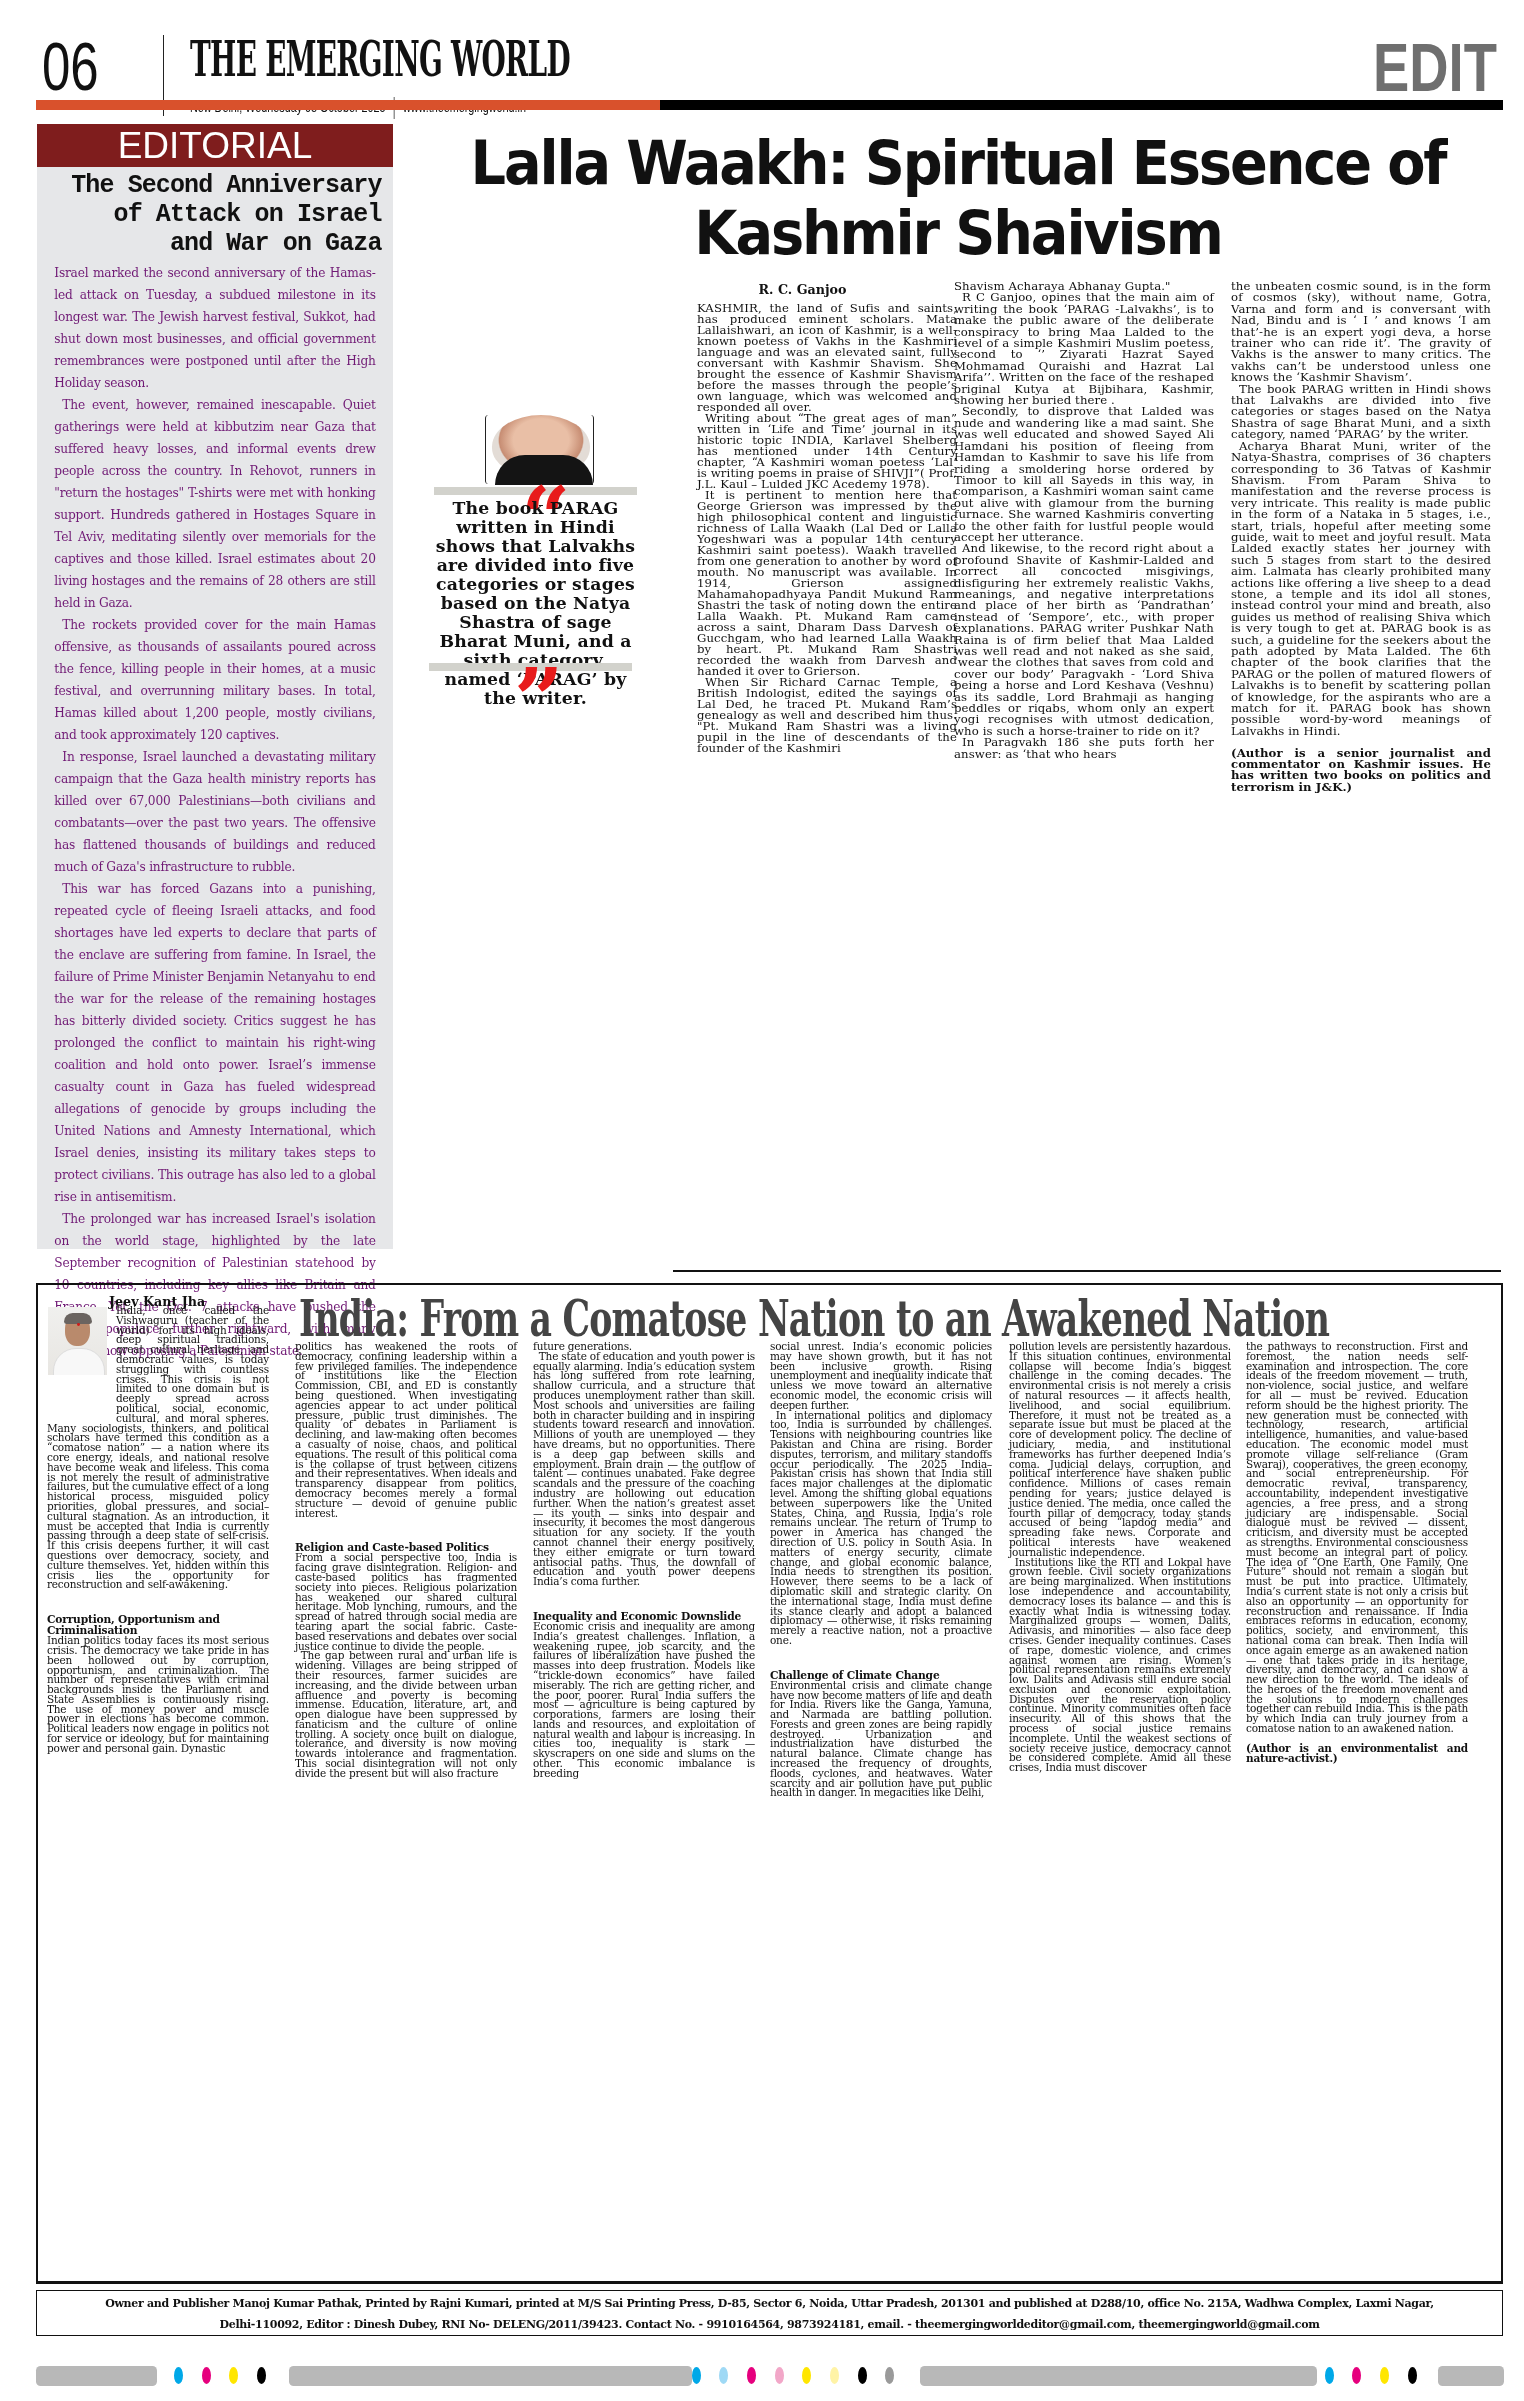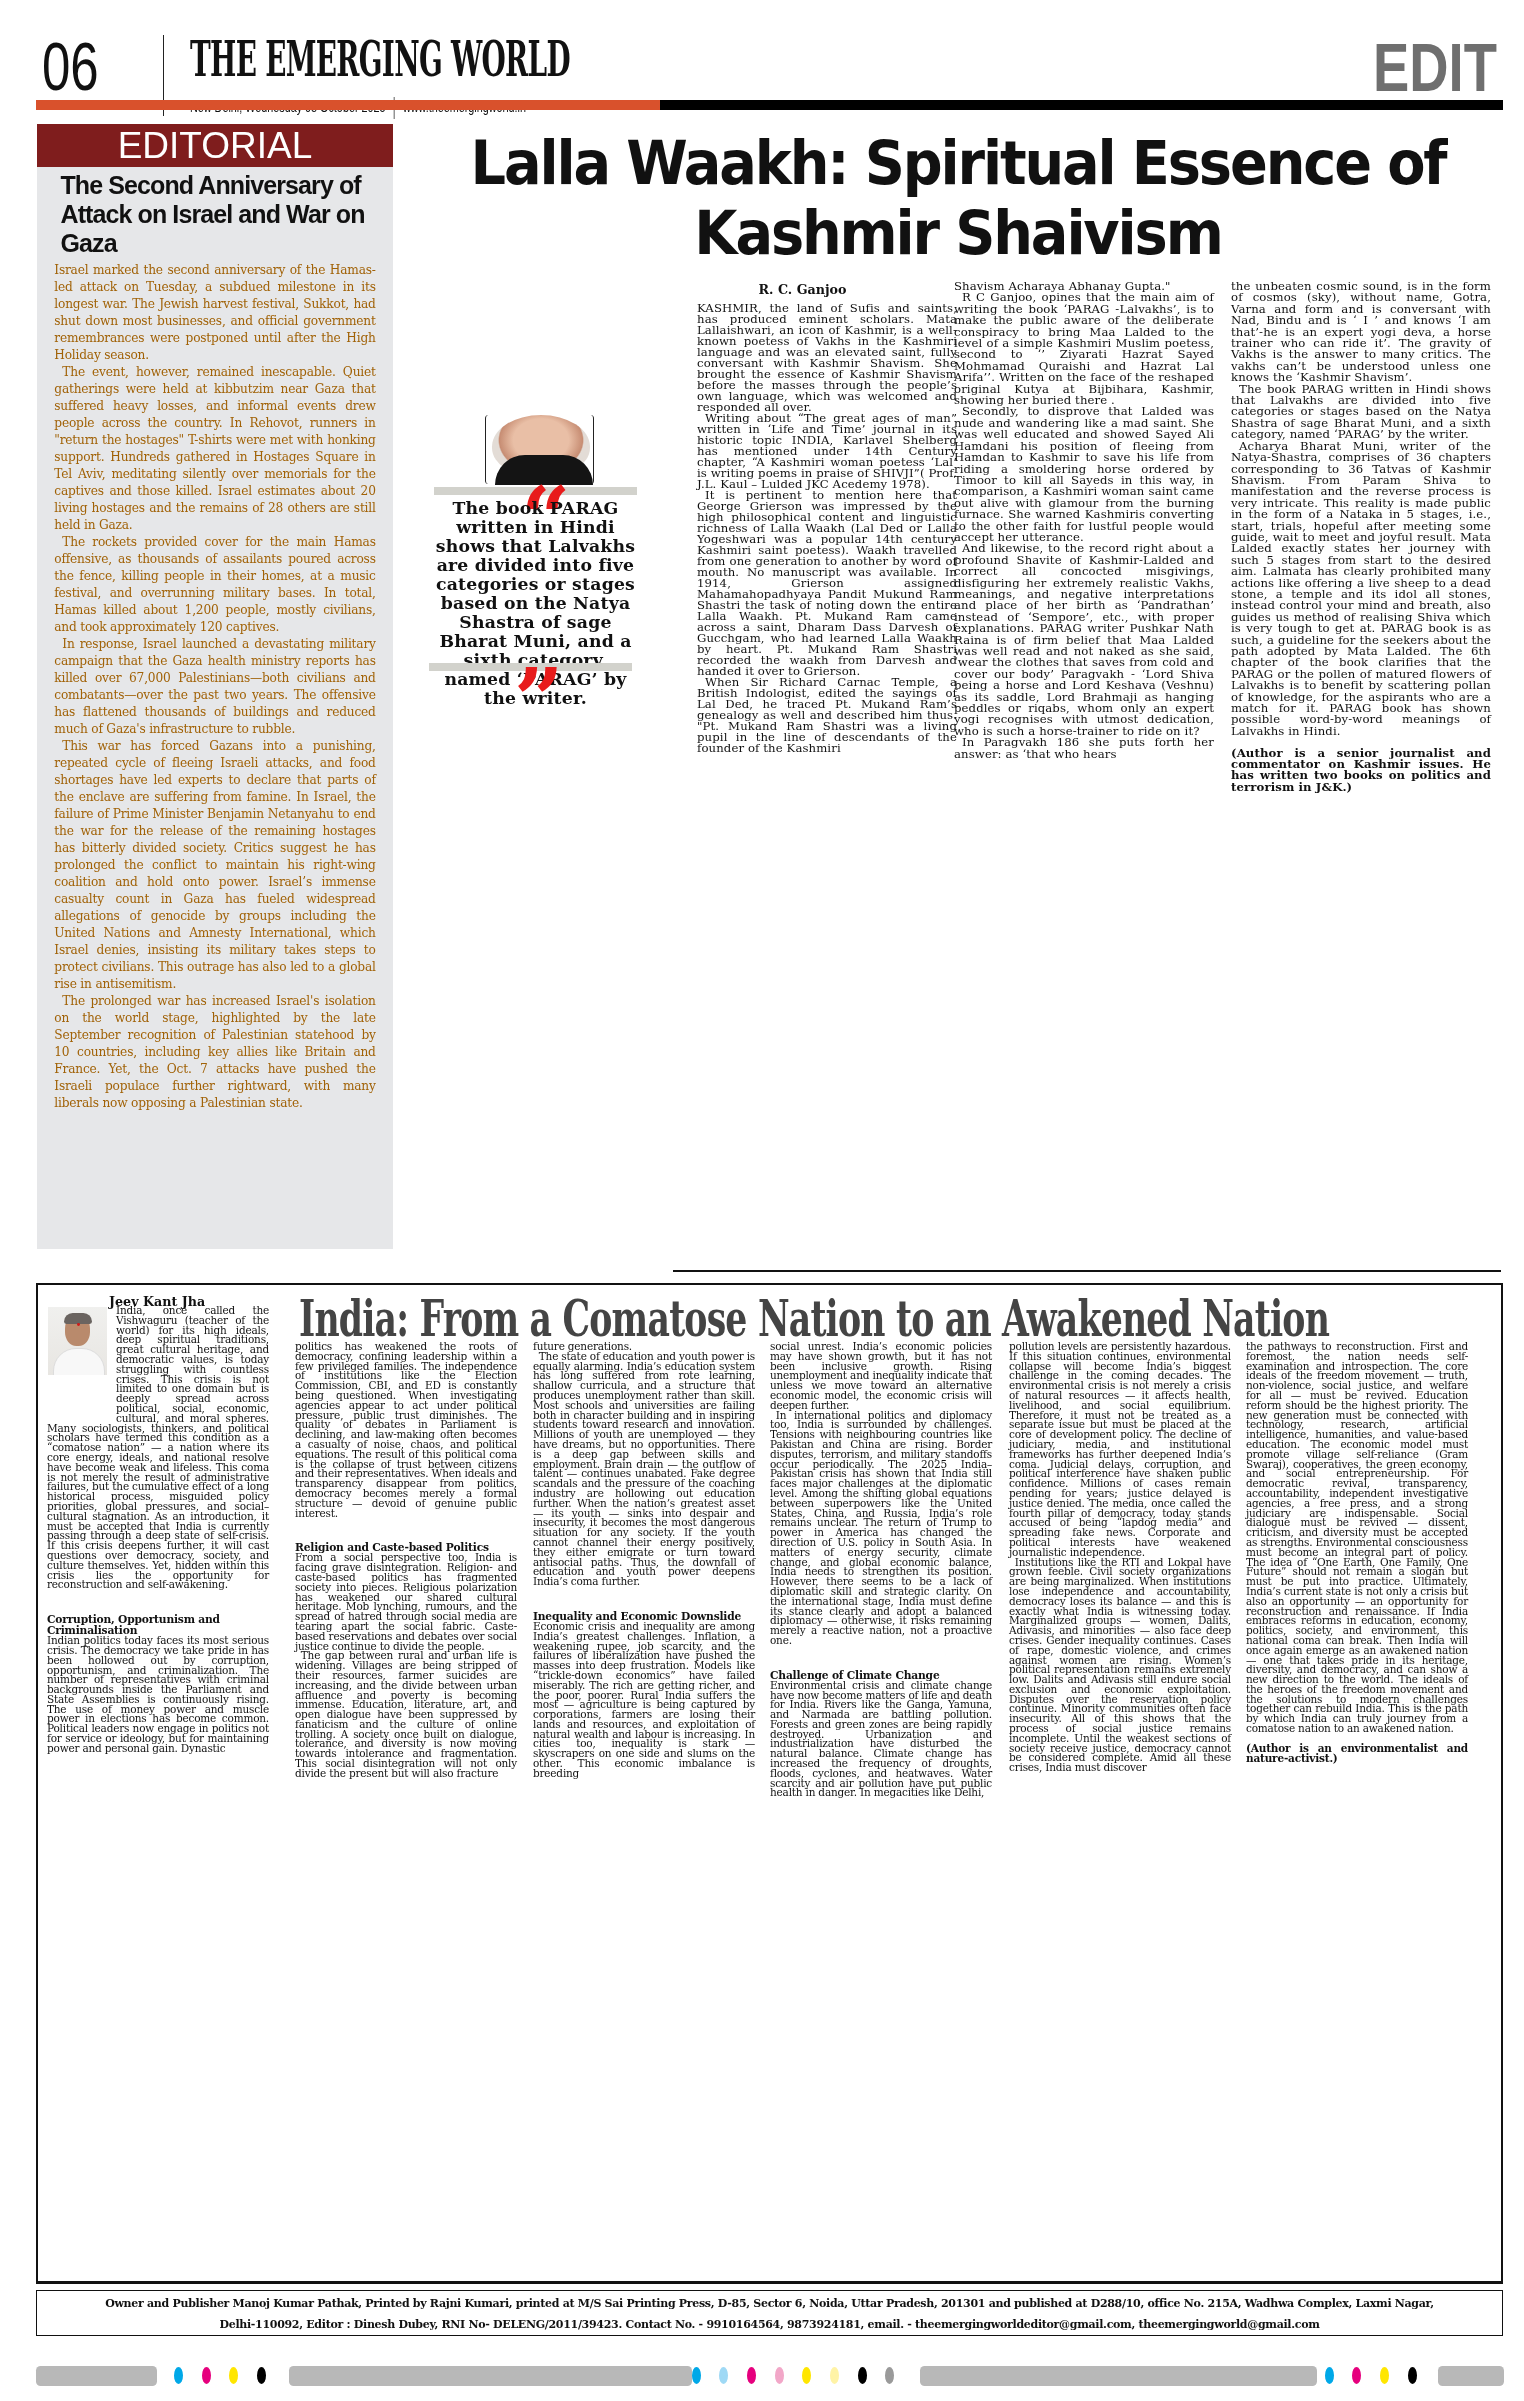--- a/index.html
+++ b/index.html
@@ -13,22 +13,22 @@
   .paper-name { position: absolute; left: 154px; top: 10.4px; font-family: "DejaVu Serif", serif; font-weight: bold; font-size: 48px; line-height: 52px; letter-spacing: -1.2px; transform: scaleX(0.58); transform-origin: left; white-space: nowrap; }
   .dateline { position: absolute; left: 154px; top: 74px; font-family: "Liberation Sans", sans-serif; font-size: 15px; transform: scaleX(0.72); transform-origin: left; white-space: nowrap; }
   .dateline .sep { display: inline-block; width: 1.2px; height: 22px; background: #222; vertical-align: middle; margin: 0 11.5px; }
   .edit-tag { position: absolute; right: 5.8px; top: 12.7px; font-family: "Liberation Sans", sans-serif; font-weight: bold; font-size: 68px; color: #6f6f6f; line-height: 63px; transform: scaleX(0.8); transform-origin: right; }
   .bar-orange { position: absolute; left: 36px; top: 100px; width: 624px; height: 10.4px; background: #d9512c; }
   .bar-black { position: absolute; left: 660px; top: 100px; width: 843px; height: 10.4px; background: #000; }
 
   
   .editorial { position: absolute; left: 37px; top: 124px; width: 356px; height: 1125px; background: #e6e7e9; }
   .editorial-tag { background: #7f1d1d; color: #fff; text-align: center; font-family: "Liberation Sans", sans-serif; font-size: 37px; height: 43px; line-height: 43px; }
-  .editorial h2 { font-family: Liberation Sans, sans-serif; font-weight: bold; font-size: 25px; line-height: 29px; text-align: left; padding: 3.5px 11.5px 0; letter-spacing: -0.9px; margin-left: 12px; }
-  .editorial .body { padding: 4.6px 17.3px 0 17.3px; font-family: "DejaVu Serif", serif; font-size: 12.2px; line-height: 17px; text-align: justify; color: #a16207; letter-spacing: -0.2px; }
+  .editorial h2 { font-family: Liberation Mono, monospace; font-weight: bold; font-size: 25px; line-height: 29px; text-align: right; padding: 3.5px 11.5px 0; letter-spacing: -0.9px; margin-left: 12px; }
+  .editorial .body { padding: 4.6px 17.3px 0 17.3px; font-family: "DejaVu Serif", serif; font-size: 12.2px; line-height: 22px; text-align: justify; color: #701a75; letter-spacing: -0.2px; }
   .editorial .body p { text-indent: 8px; }
   .editorial .body p:first-child { text-indent: 0; }
 
   
   .lw-headline { position: absolute; left: 403px; top: 128px; width: 1110px; text-align: center; font-family: "DejaVu Sans", sans-serif; font-weight: bold; font-size: 60px; line-height: 70px; letter-spacing: -2.3px; transform: scaleX(0.93); }
   .portrait-head { position: absolute; left: 492px; top: 415px; width: 98px; height: 63px; border-radius: 50% 50% 48% 48%; background: radial-gradient(ellipse at 50% 40%, #e9bfa6 0 40%, #c78d73 60%, #e3dcd6 62%); }
   .portrait-shoulders { position: absolute; left: 495px; top: 455px; width: 98px; height: 30px; border-radius: 46px 46px 0 0; background: #141414; }
   .portrait-frame { position: absolute; left: 485px; top: 415px; width: 109px; height: 69px; border-left: 1.7px solid #222; border-right: 1.7px solid #222; border-radius: 3.5px; }
   .quote-mark { position: absolute; font-family: "DejaVu Serif", serif; font-weight: bold; color: #e81b1b; font-size: 86px; line-height: 86px; }
   .quote-open { left: 521px; top: 475px; }

